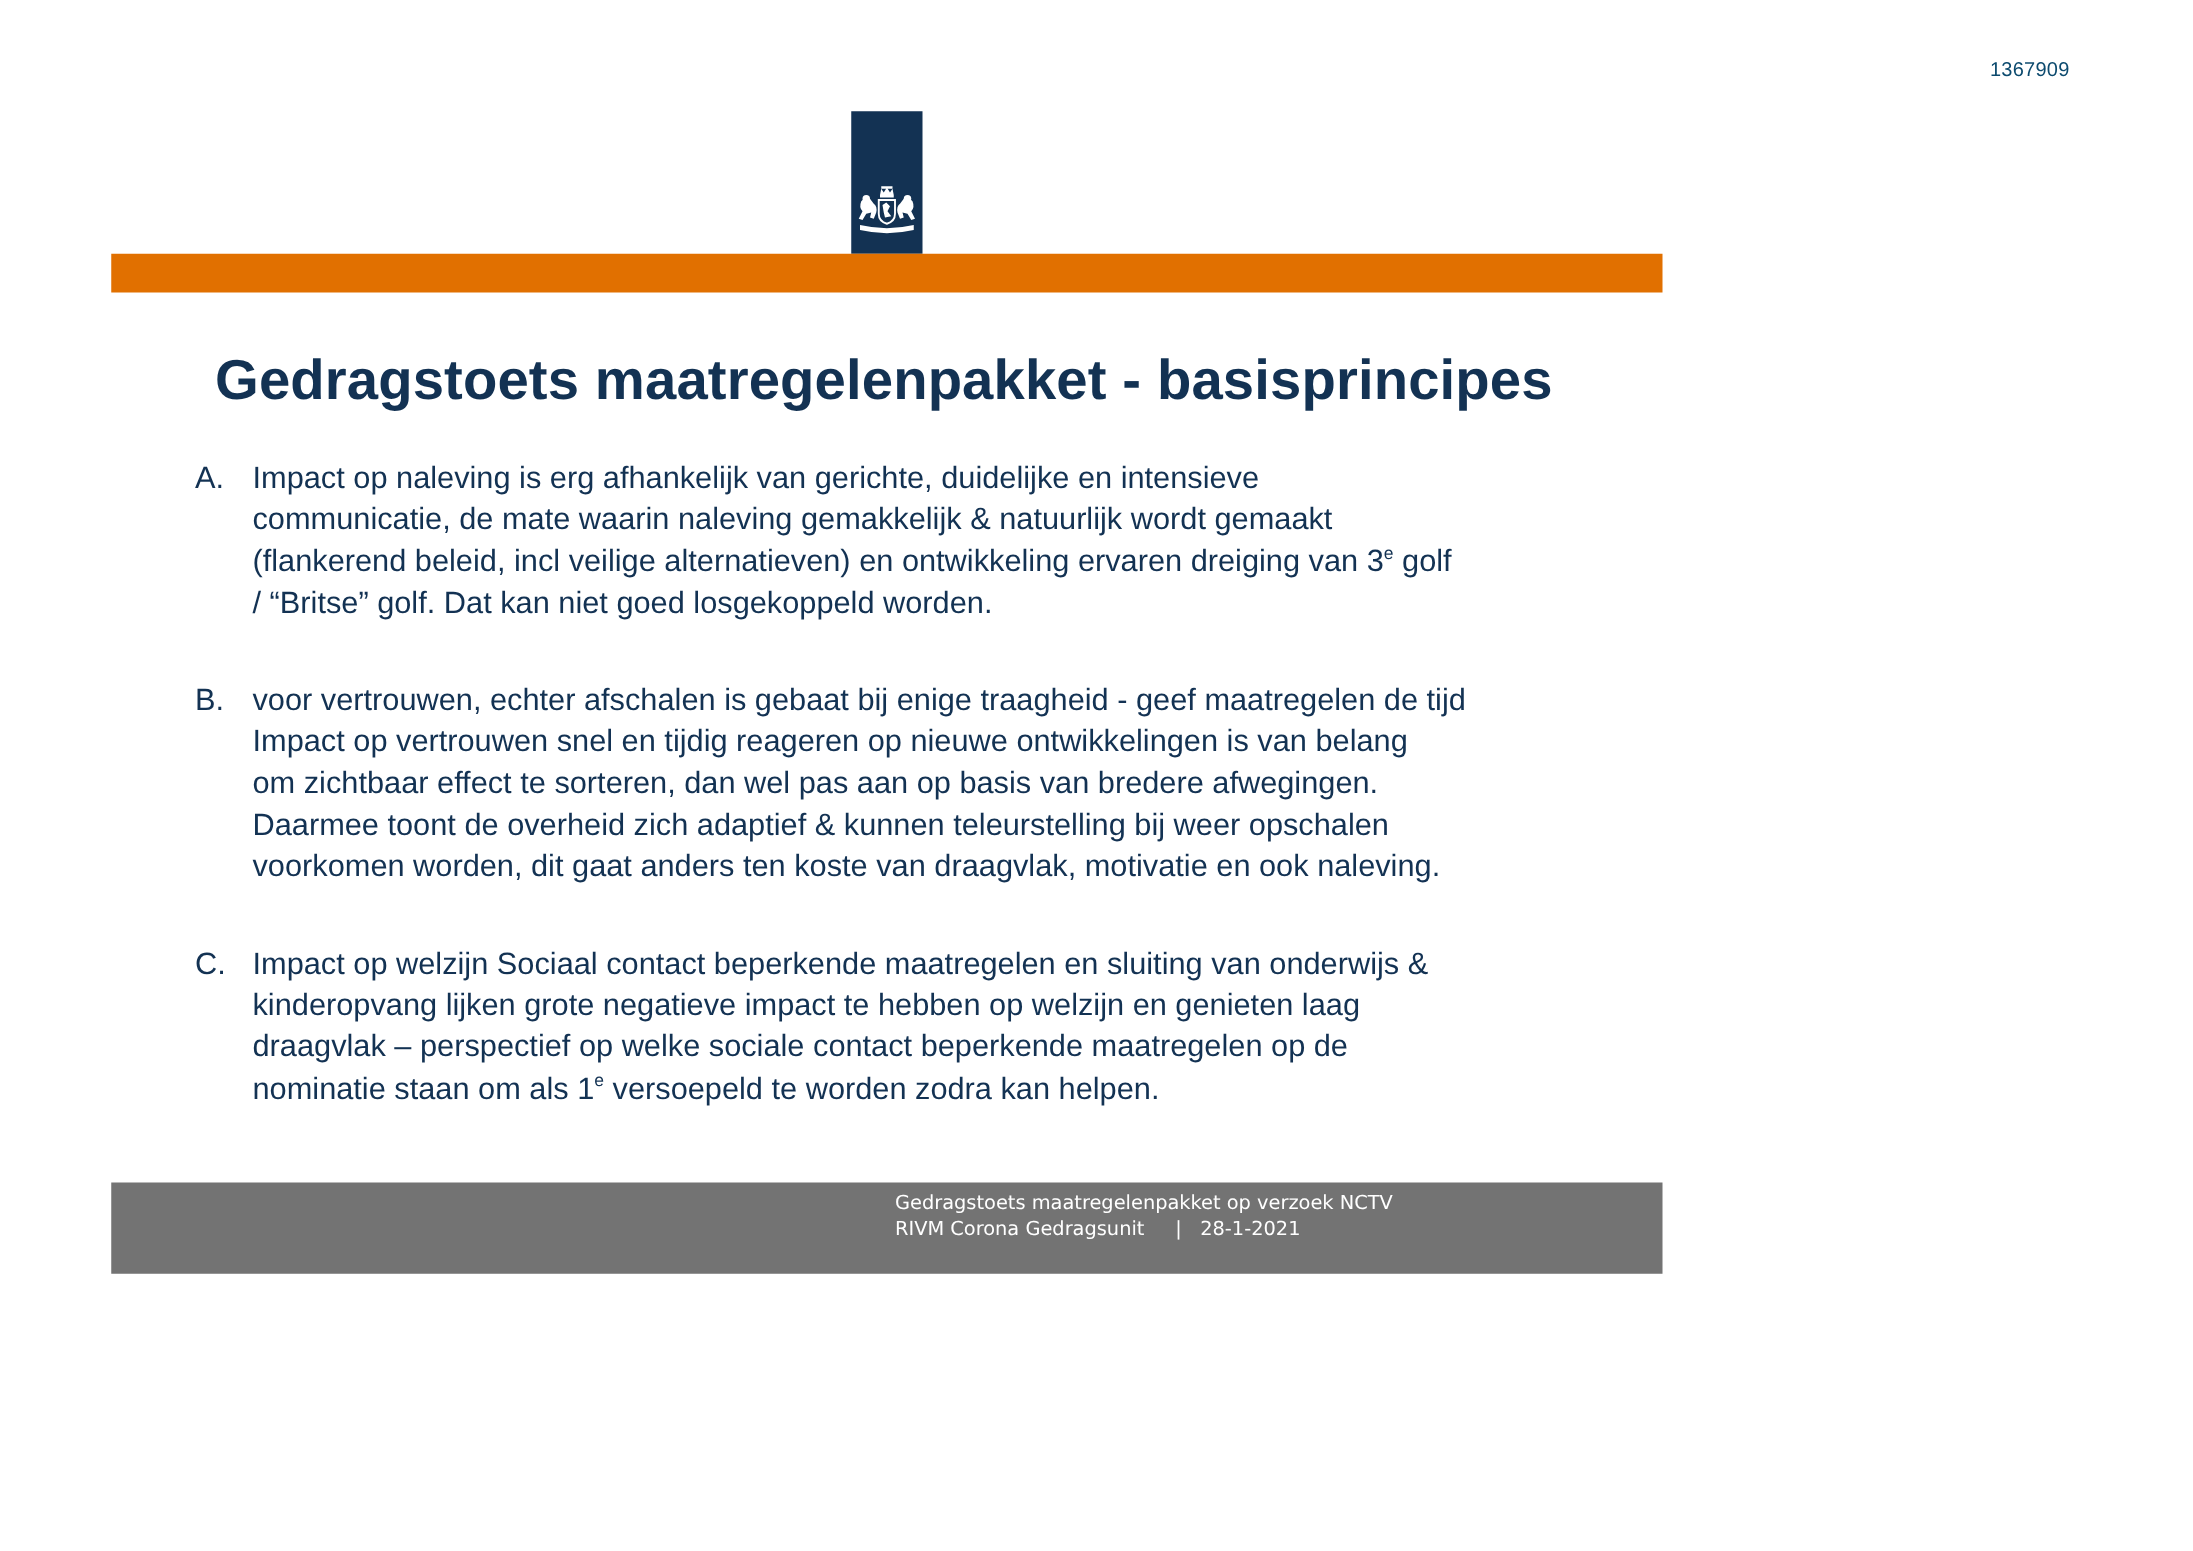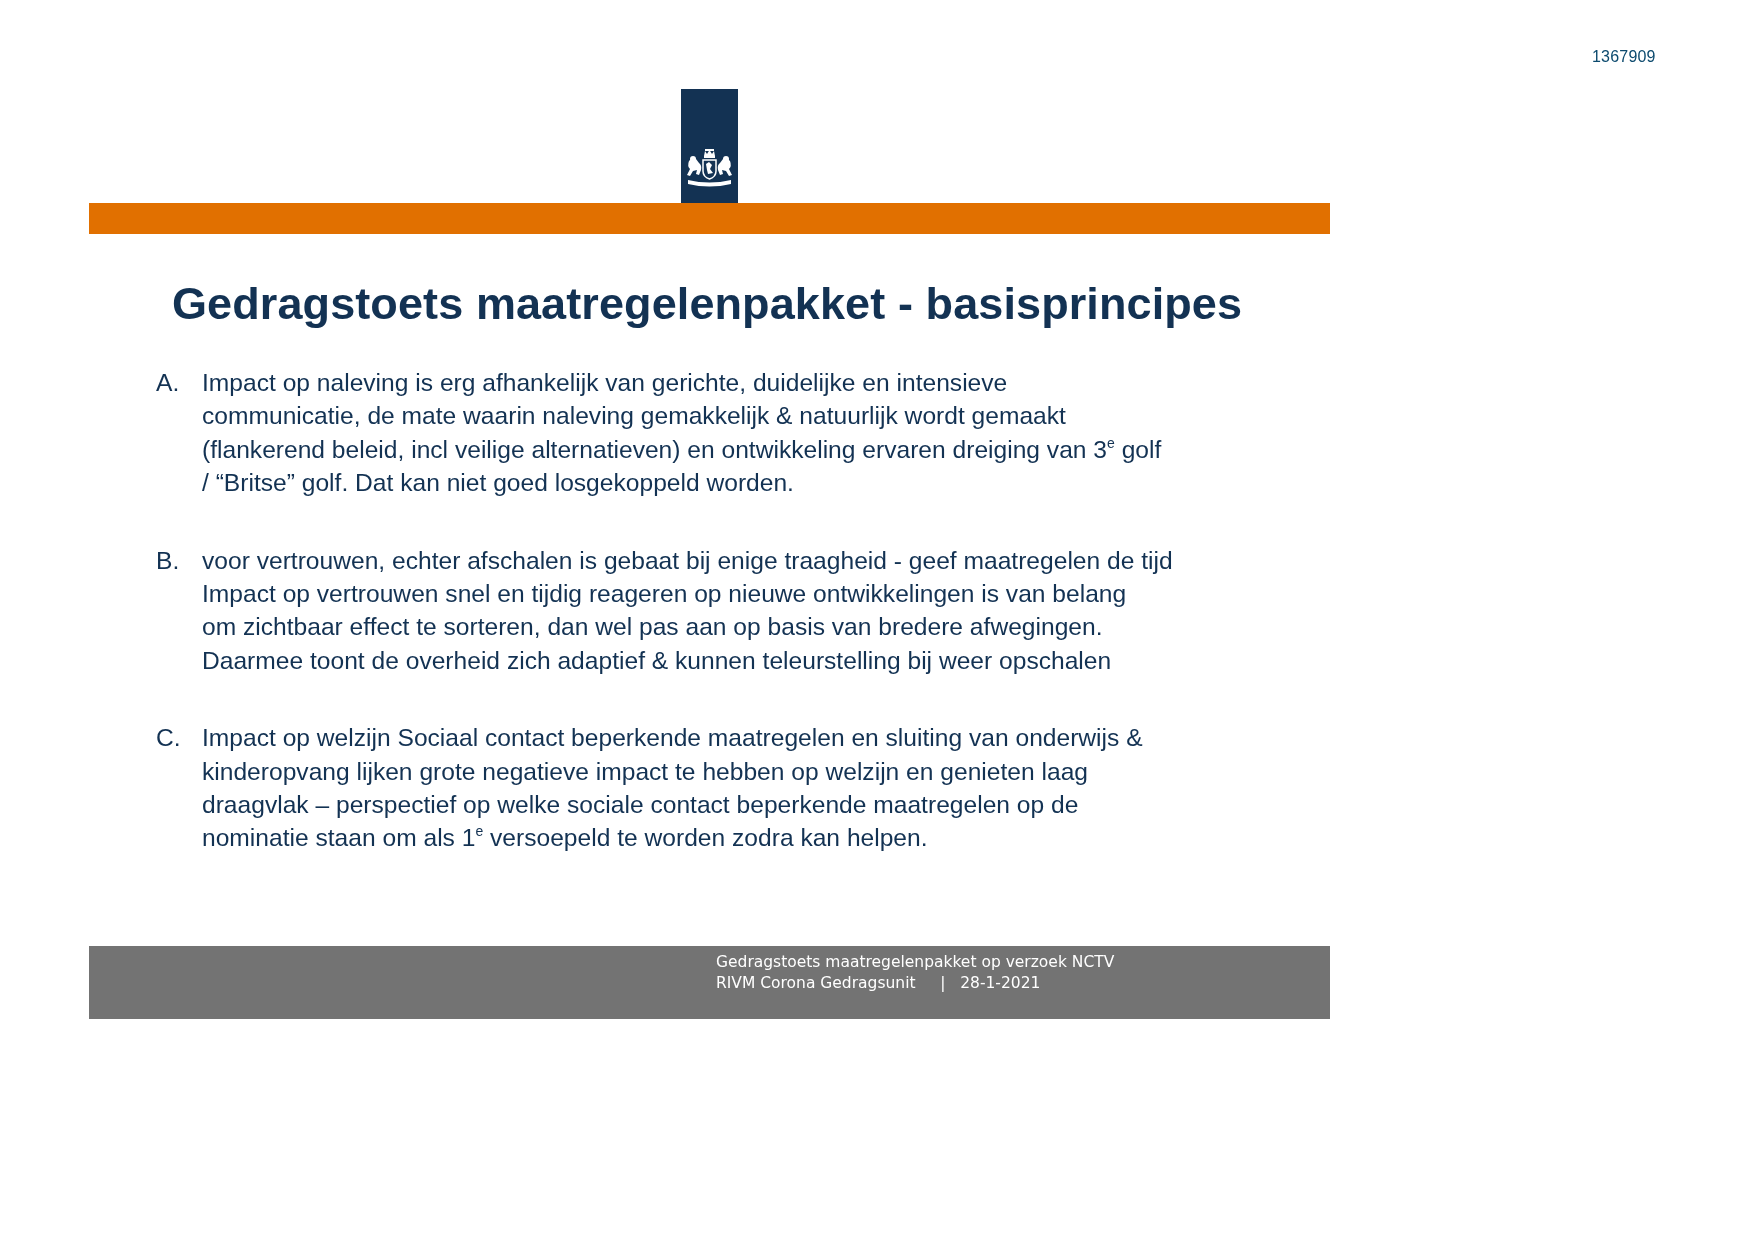--- a/index.html
+++ b/index.html
@@ -153,20 +153,21 @@
       <span class="line"><span>(flankerend beleid, incl veilige alternatieven) en ontwikkeling ervaren dreiging van 3</span><sup>e</sup><span> golf</span></span>
       <span class="line">/ “Britse” golf. Dat kan niet goed losgekoppeld worden.</span>
     </li>
 
     <li class="item">
       <span class="item-letter">B.</span>
       <span class="line">voor vertrouwen, echter afschalen is gebaat bij enige traagheid - geef maatregelen de tijd</span>
       <span class="line"><span class="item-head">Impact op vertrouwen</span><span> snel en tijdig reageren op nieuwe ontwikkelingen is van belang</span></span>
       <span class="line">om zichtbaar effect te sorteren, dan wel pas aan op basis van bredere afwegingen.</span>
       <span class="line">Daarmee toont de overheid zich adaptief &amp; kunnen teleurstelling bij weer opschalen</span>
+      <span class="line">voorkomen worden, dit gaat anders ten koste van draagvlak, motivatie en ook naleving.</span>
     </li>
 
     <li class="item">
       <span class="item-letter">C.</span>
       <span class="line"><span class="item-head">Impact op welzijn</span><span> Sociaal contact beperkende maatregelen en sluiting van onderwijs &amp;</span></span>
       <span class="line">kinderopvang lijken grote negatieve impact te hebben op welzijn en genieten laag</span>
       <span class="line">draagvlak – perspectief op welke sociale contact beperkende maatregelen op de</span>
       <span class="line"><span>nominatie staan om als 1</span><sup>e</sup><span> versoepeld te worden zodra kan helpen.</span></span>
     </li>
   </ol>

